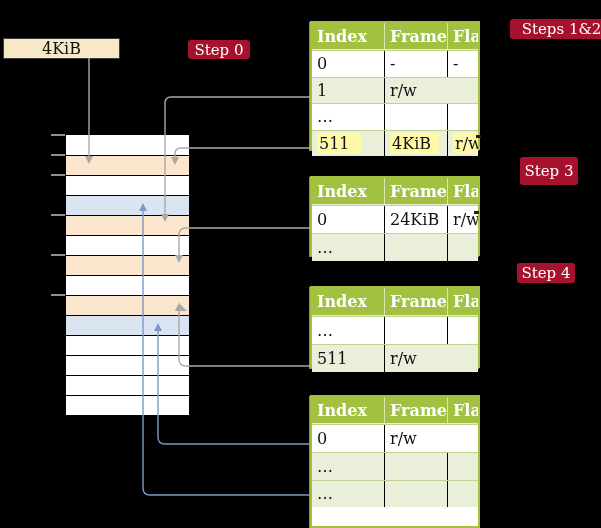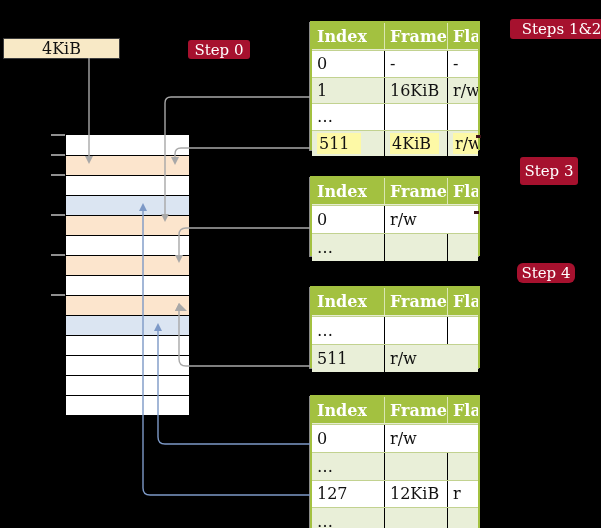--- a/index.html
+++ b/index.html
@@ -16,21 +16,21 @@
   }
   
   .badge{
     position:absolute;background:#a6112e;color:#fff;border-radius:3px;
     display:flex;align-items:center;justify-content:center;
     font-size:15px;box-sizing:border-box;white-space:nowrap;
   }
   #badge-step0{left:188px;top:40px;width:62px;height:19px;}
   #badge-steps12{left:510px;top:19px;width:103px;height:20px;}
   #badge-step3{left:520px;top:157px;width:58px;height:28px;}
-  #badge-step4{left:517px;top:263px;width:58px;height:20px;border-radius:6px;}
+  #badge-step4{left:517px;top:263px;width:58px;height:20px;}
   
   #memory-strip{
     position:absolute;left:65px;top:134px;width:125px;height:282px;
     border:1px solid #000;box-sizing:border-box;background:#fff;
   }
   .srow{height:20px;border-top:1px solid #000;box-sizing:border-box;}
   .srow:first-child{border-top:none;}
   .srow.white{background:#ffffff;}
   .srow.orange{background:#fce5cd;}
   .srow.blue{background:#dbe5f2;}
@@ -126,23 +126,20 @@
         </div>
         <div class="cell">
           <span>-</span>
         </div>
       </div>
       <div class="trow shaded">
         <div class="cell">
           <span>1</span>
         </div>
         <div class="cell">
-          <span>16KiB</span>
-        </div>
-        <div class="cell">
           <span>r/w</span>
         </div>
       </div>
       <div class="trow">
         <div class="cell">
           <span>…</span>
         </div>
         <div class="cell">
           <span></span>
         </div>
@@ -166,20 +163,23 @@
       <div class="thead">
         <div class="cell hcell">Index</div>
         <div class="cell hcell">Frame</div>
         <div class="cell hcell">Flags</div>
       </div>
       <div class="trow">
         <div class="cell">
           <span>0</span>
         </div>
         <div class="cell">
+          <span>24KiB</span>
+        </div>
+        <div class="cell">
           <span>r/w</span>
         </div>
       </div>
       <div class="trow shaded">
         <div class="cell">
           <span>…</span>
         </div>
         <div class="cell">
           <span></span>
         </div>
@@ -230,31 +230,20 @@
       </div>
       <div class="trow shaded">
         <div class="cell">
           <span>…</span>
         </div>
         <div class="cell">
           <span></span>
         </div>
         <div class="cell">
           <span></span>
-        </div>
-      </div>
-      <div class="trow">
-        <div class="cell">
-          <span>127</span>
-        </div>
-        <div class="cell">
-          <span>12KiB</span>
-        </div>
-        <div class="cell">
-          <span>r</span>
         </div>
       </div>
       <div class="trow shaded">
         <div class="cell">
           <span>…</span>
         </div>
         <div class="cell">
           <span></span>
         </div>
         <div class="cell">

